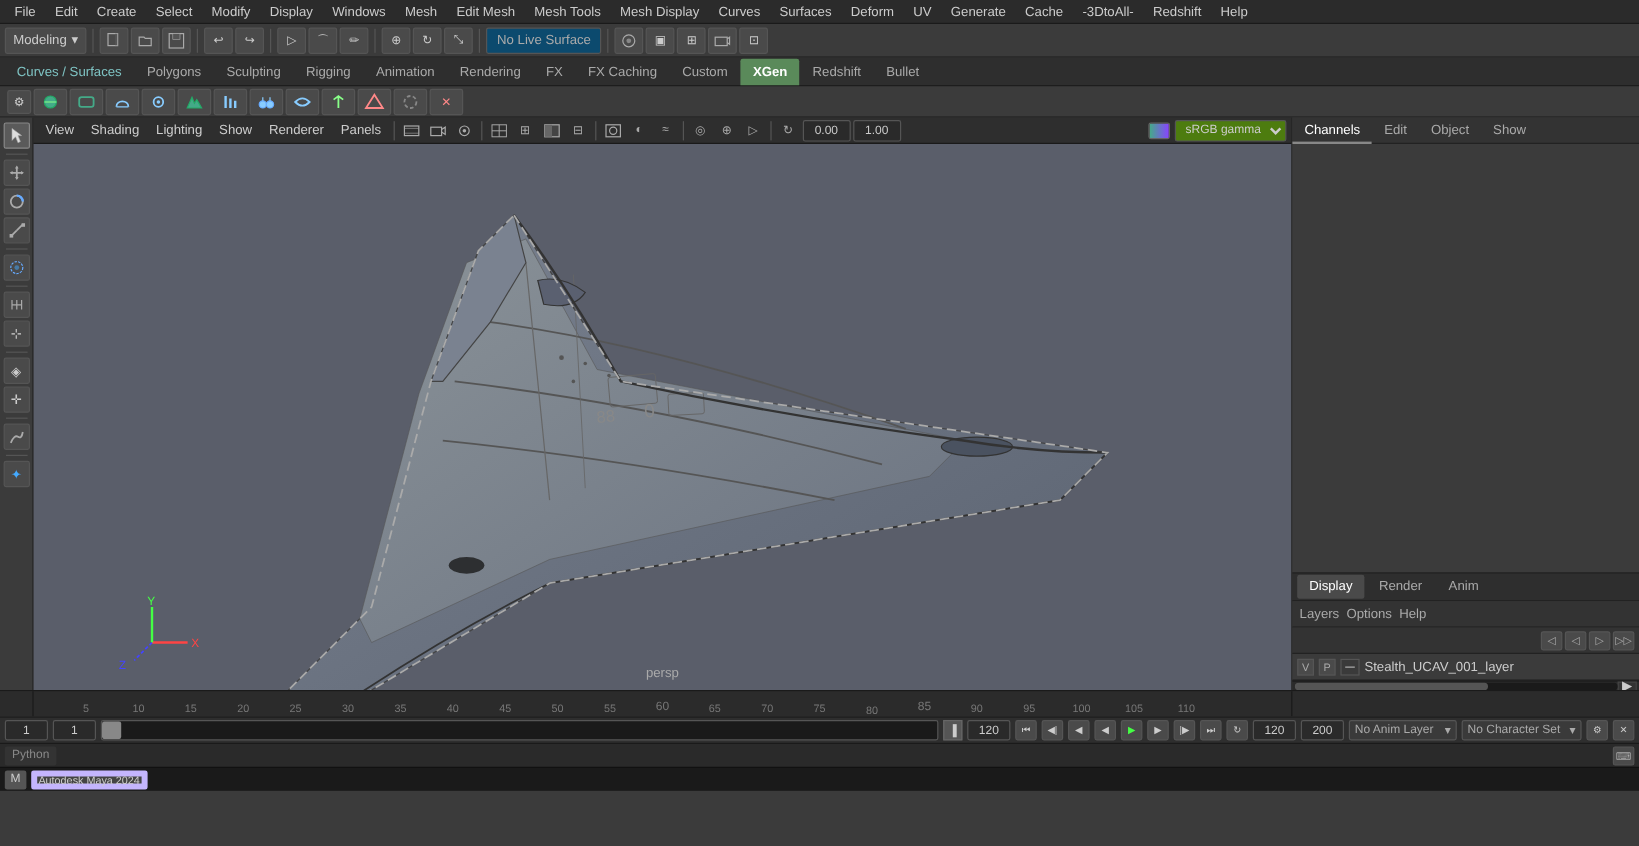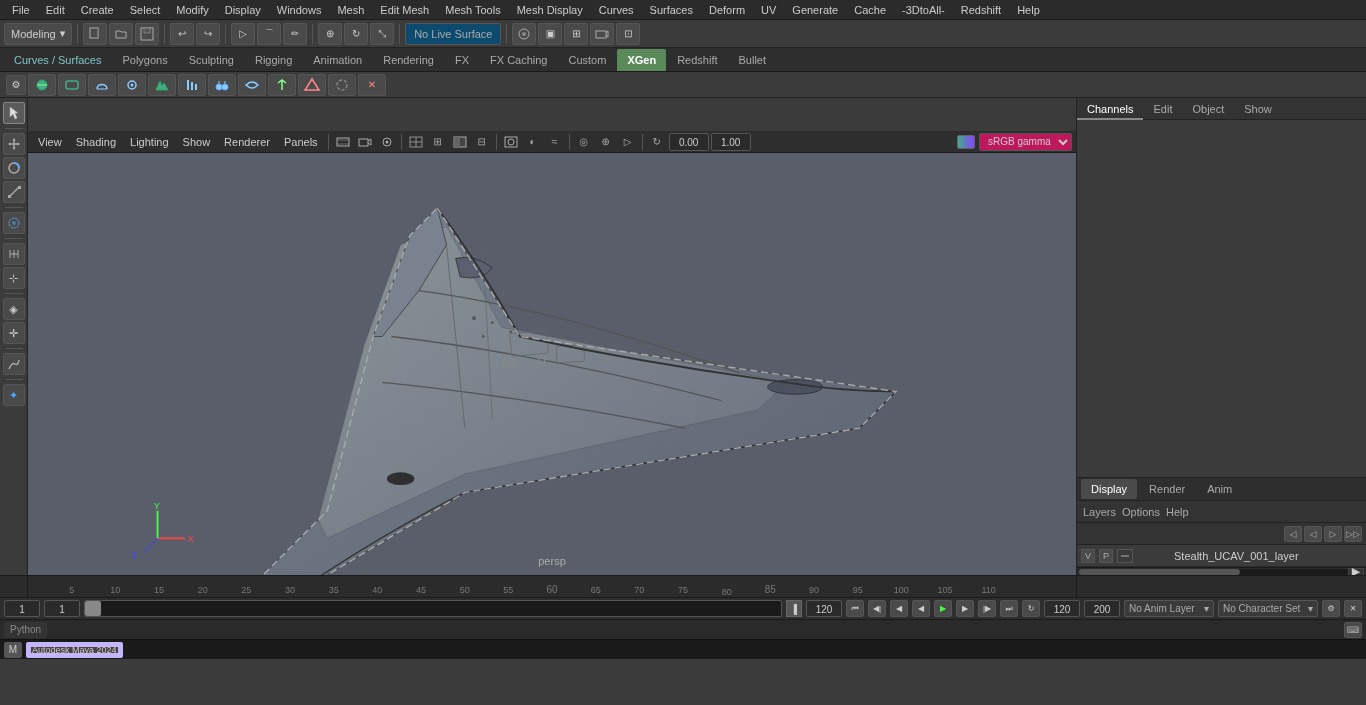--- a/index.html
+++ b/index.html
@@ -189,21 +189,20 @@
       flex-direction: column;
     }
     #viewport-toolbar {
       display: flex;
       align-items: center;
       height: 22px;
       background: #2e2e2e;
       border-bottom: 1px solid #1a1a1a;
       padding: 0 4px;
       gap: 2px;
-      margin-top: 33px;
     }
     .vp-menu {
       padding: 0 6px;
       height: 20px;
       line-height: 20px;
       font-size: 11px;
       color: #ccc;
       cursor: pointer;
     }
     .vp-separator { width: 1px; height: 16px; background: #555; margin: 0 2px; }
@@ -229,21 +228,21 @@
       color: #ccc;
     }
     .vp-color-badge {
       width: 18px;
       height: 14px;
       background: linear-gradient(90deg, #4a8, #84f);
       border-radius: 2px;
       border: 1px solid #666;
     }
     .vp-gamma-select {
-      background: #be185d;
+      background: #4d7c0f;
       border: 1px solid #555;
       border-radius: 2px;
       height: 18px;
       padding: 0 4px;
       font-size: 10px;
       color: #ccc;
       cursor: pointer;
     }
     .vp-number {
       width: 40px;
@@ -416,21 +415,20 @@
       color: #aaa;
       cursor: pointer;
     }
     .layer-name {
       font-size: 11px;
       color: #ccc;
       flex: 1;
       white-space: nowrap;
       overflow: hidden;
       text-overflow: ellipsis;
-      margin-left: 37px;
     }
     #right-scroll {
       height: 8px;
       background: #2b2b2b;
       border-top: 1px solid #1a1a1a;
       display: flex;
       align-items: center;
       padding: 0 2px;
     }
     .scroll-track {

